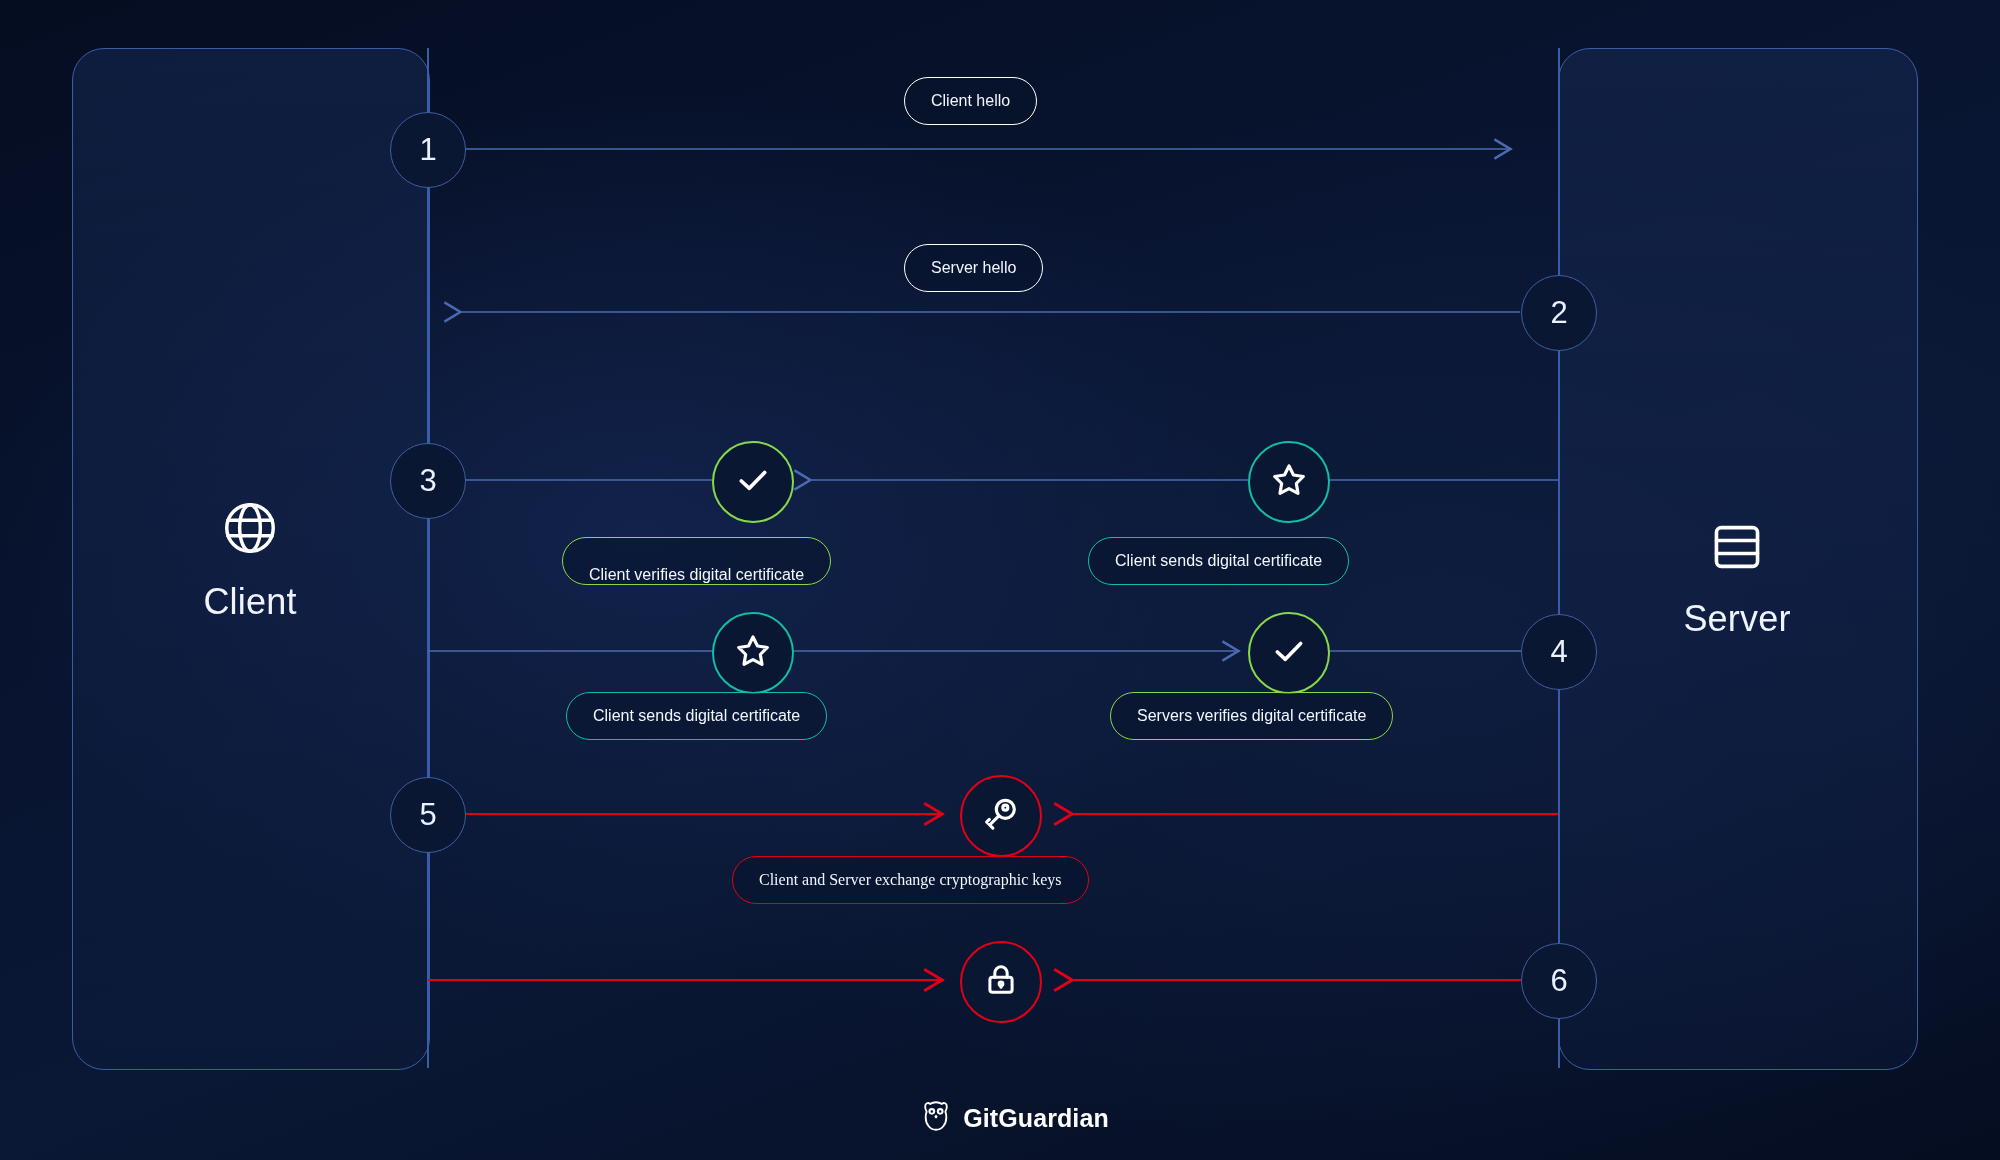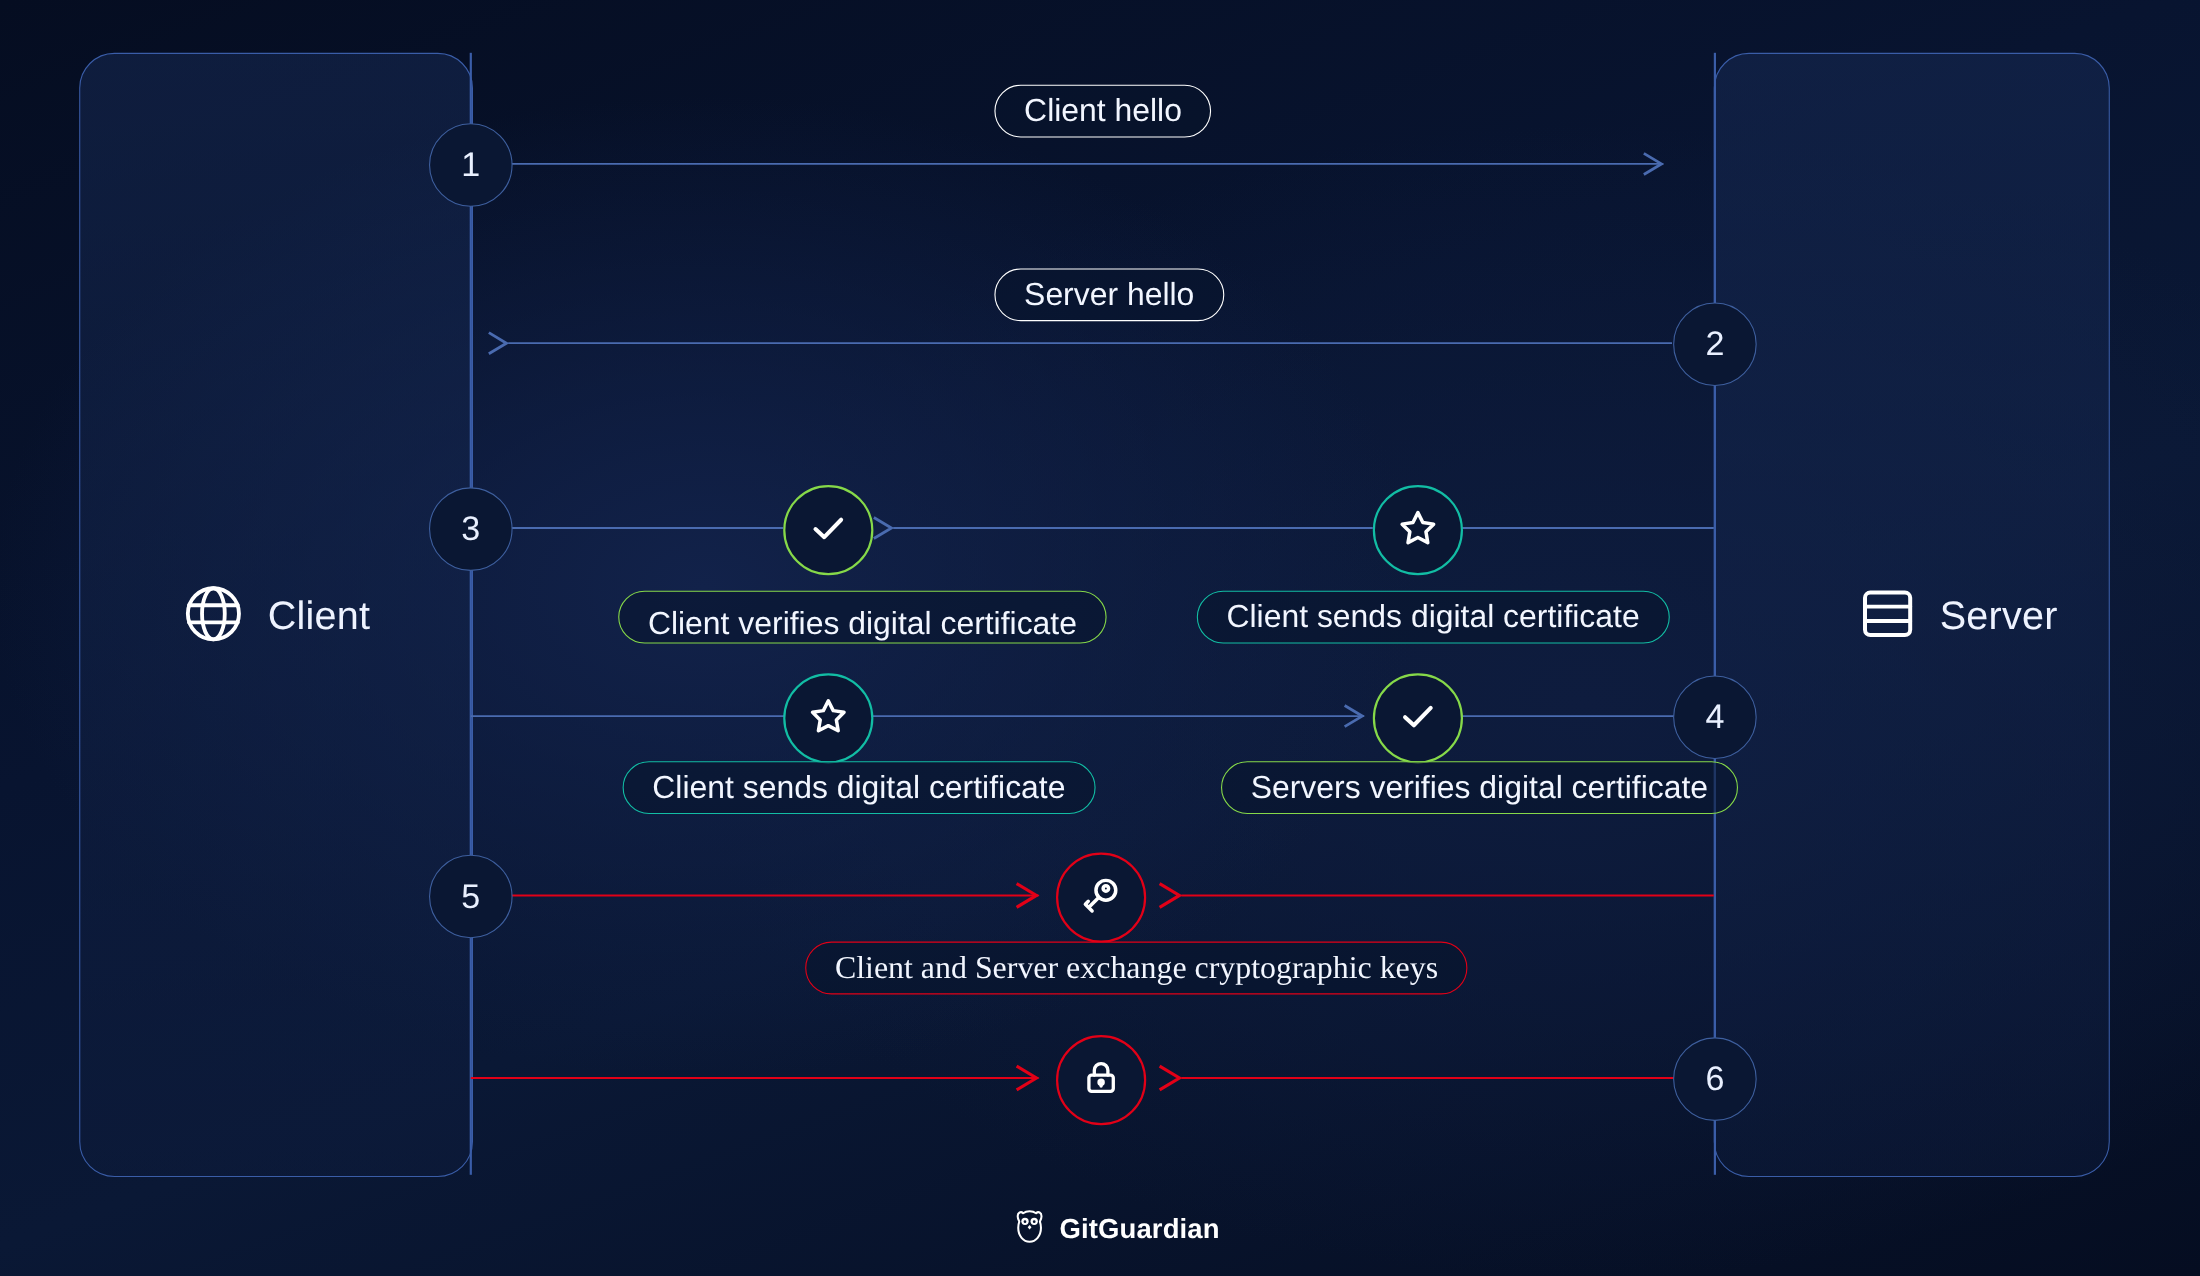--- a/index.html
+++ b/index.html
@@ -10,40 +10,40 @@
     color:#ffffff;
   }
   #stage{position:relative;width:2000px;height:1160px;
     background:
       radial-gradient(900px 620px at 32% 46%, #12224a 0%, rgba(18,34,74,0) 72%),
       radial-gradient(1100px 700px at 72% 55%, #0e1c3e 0%, rgba(14,28,62,0) 75%),
       linear-gradient(160deg,#050d21 0%,#081430 38%,#0a1835 60%,#050d21 100%);
   }
   .panel{position:absolute;border:1.6px solid #3a5da8;border-radius:32px;
     background:linear-gradient(180deg, rgba(22,41,83,.55), rgba(13,27,60,.45));}
-  .endpoint{position:absolute;display:flex;flex-direction:row;
+  .endpoint{position:absolute;display:flex;flex-direction:column;
     align-items:center;justify-content:center;gap:18px;}
   .endpoint .lbl{font-size:36px;color:#eef3ff;letter-spacing:.2px;}
   .vline{position:absolute;width:1.6px;background:#3a5da8;}
   svg.layer{position:absolute;left:0;top:0;width:2000px;height:1160px;
     pointer-events:none;}
   .numcirc{position:absolute;width:74px;height:74px;border-radius:50%;
     border:1.6px solid #3e5f9e;background:#0a1733;
     display:flex;align-items:center;justify-content:center;
     font-size:31px;color:#e9f0ff;font-weight:300;}
   .iconcirc{position:absolute;width:78px;height:78px;border-radius:50%;
     border:2.4px solid #ffffff;background:#0a1733;
     display:flex;align-items:center;justify-content:center;}
   .iconcirc.green{border-color:#86d949;}
   .iconcirc.teal{border-color:#12bda4;}
   .iconcirc.red{border-color:#e20017;}
   .pill{position:absolute;height:46px;border-radius:24px;
     border:1.6px solid #ffffff;background:rgba(8,20,44,.55);
     display:flex;align-items:center;justify-content:center;
-    padding:0 26px;font-size:29px;color:#f2f6ff;white-space:nowrap;}
+    padding:0 26px;font-size:16px;color:#f2f6ff;white-space:nowrap;}
   .pill.green{border-color:#86d949;}
   .pill.teal{border-color:#12bda4;}
   .pill.red{border-color:#e20017;}
   .brand{position:absolute;left:0;right:0;bottom:24px;display:flex;
     align-items:center;justify-content:center;gap:12px;margin-left:30px;}
   .brand .txt{font-size:25px;font-weight:bold;color:#ffffff;letter-spacing:.1px;}
 </style>
 </head>
 <body>
 
@@ -56,21 +56,21 @@
     <span>
       <svg width="62" height="62" viewBox="0 0 24 24" fill="none" stroke="#ffffff" stroke-width="1.35" stroke-linecap="round">
         <circle cx="12" cy="12" r="9"></circle>
         <ellipse cx="12" cy="12" rx="4" ry="9"></ellipse>
         <path d="M3.4 9h17.2M3.4 15h17.2"></path>
       </svg>
     </span>
     <span class="lbl">Client</span>
   </div>
 
-  <div class="endpoint" style="left:1600px;top:480px;width:358px;height:160px;">
+  <div class="endpoint" style="left:1558px;top:480px;width:358px;height:160px;justify-content:flex-end;">
     <span>
       <svg width="58" height="58" viewBox="0 0 24 24" fill="none" stroke="#ffffff" stroke-width="1.5" stroke-linecap="round">
         <rect x="3.5" y="4" width="17" height="16" rx="2"></rect>
         <path d="M3.5 9.3h17M3.5 14.7h17"></path>
       </svg>
     </span>
     <span class="lbl">Server</span>
   </div>
 
   <div class="vline" style="left:427px;top:48px;height:1020px;"></div>

